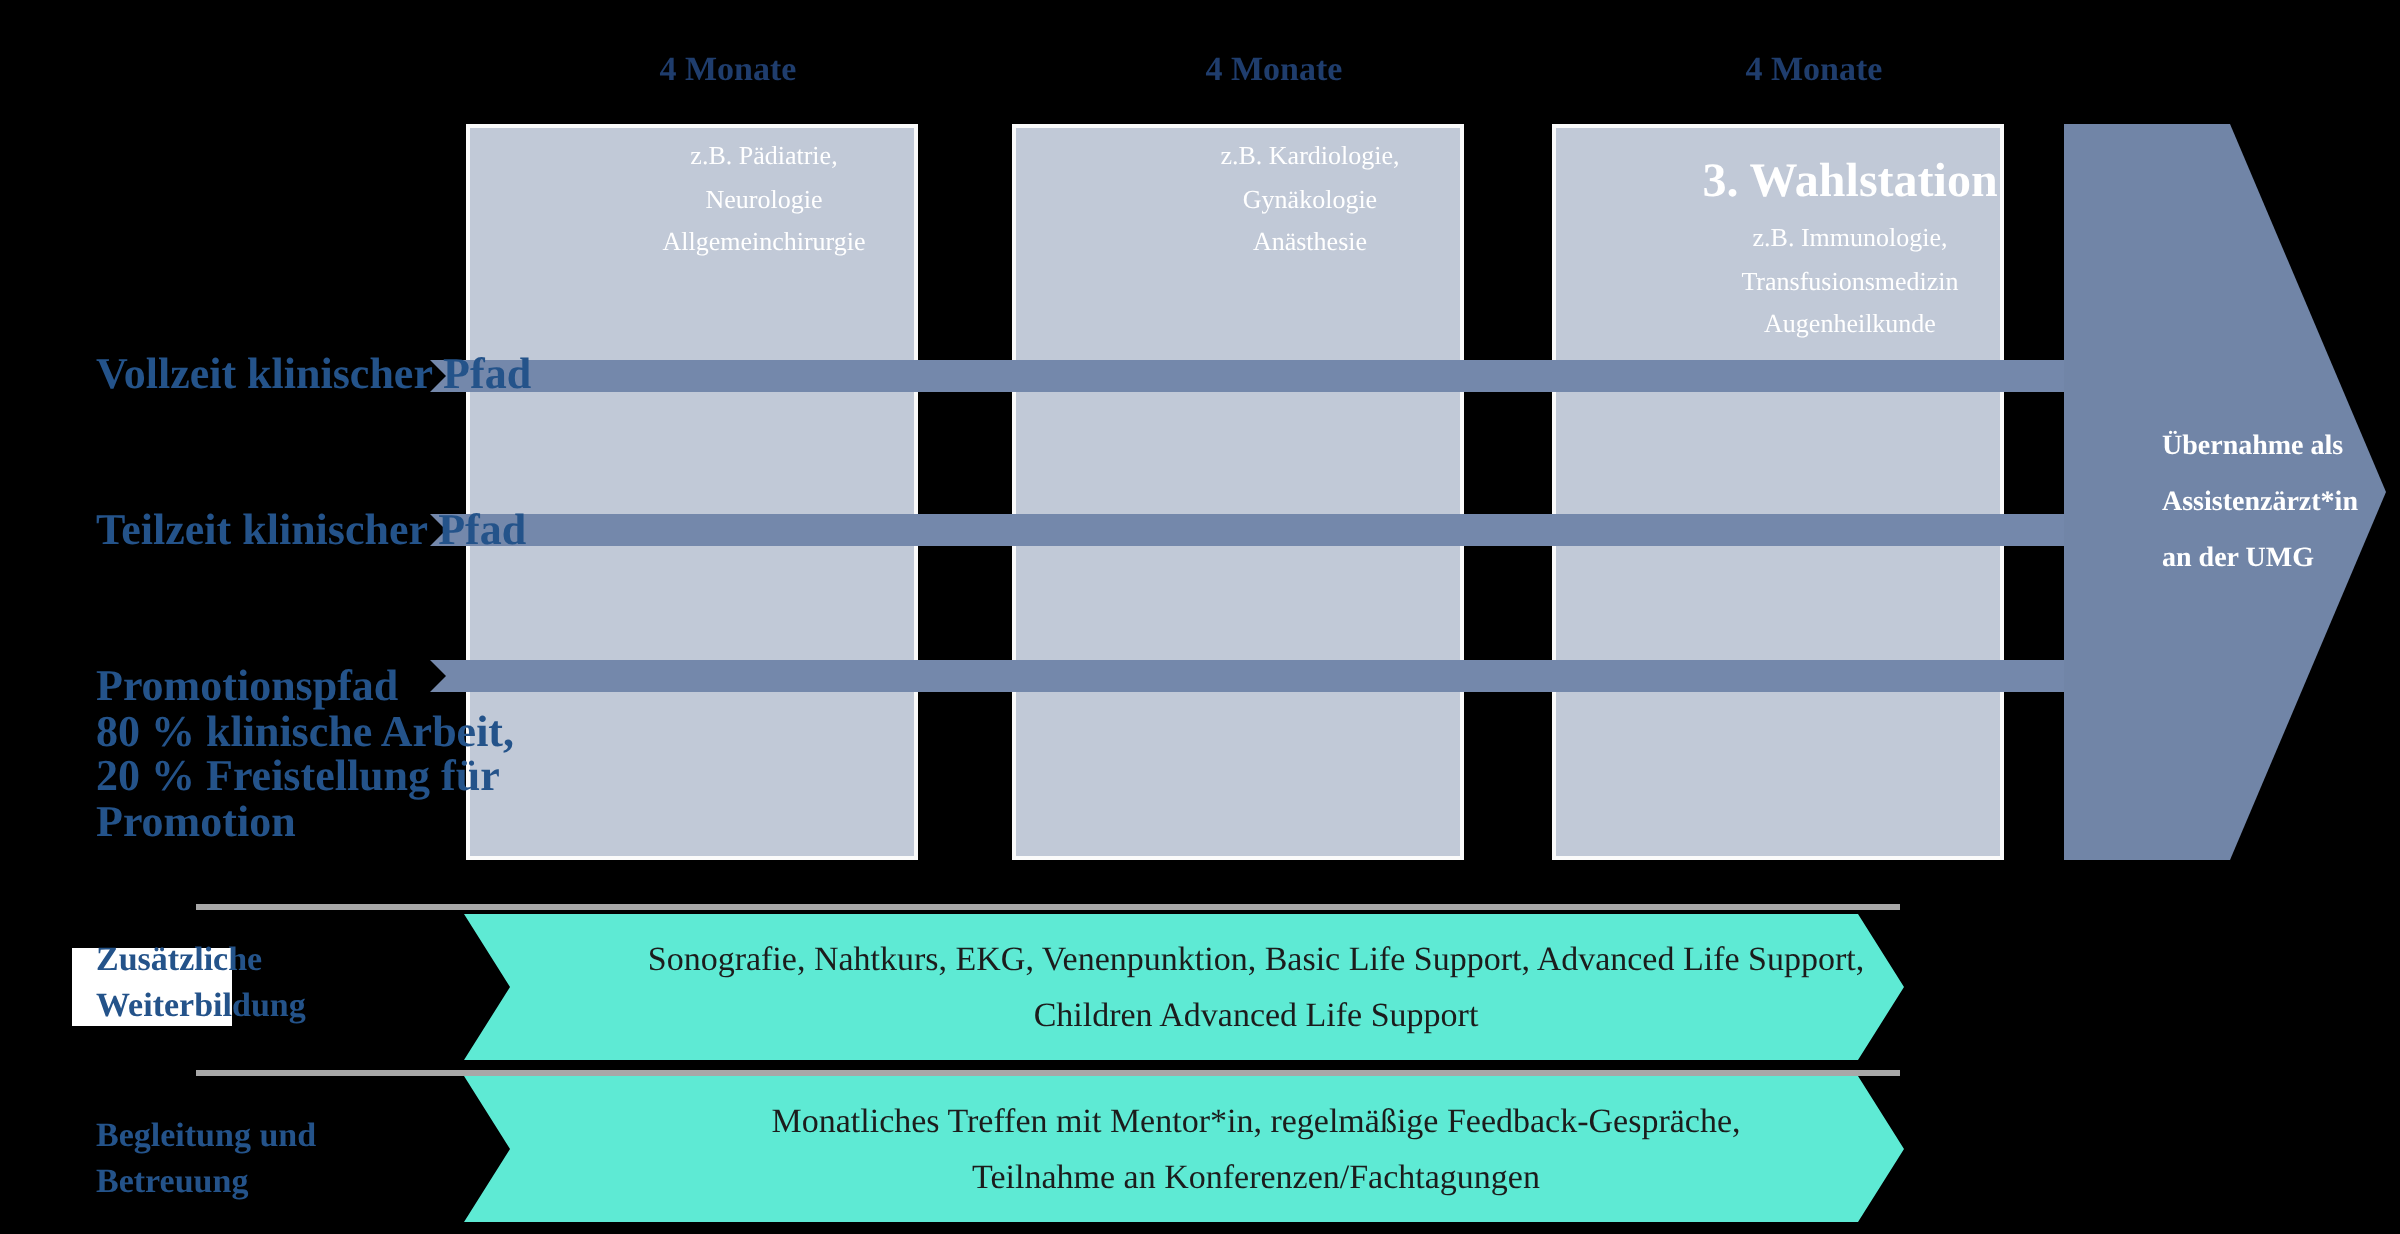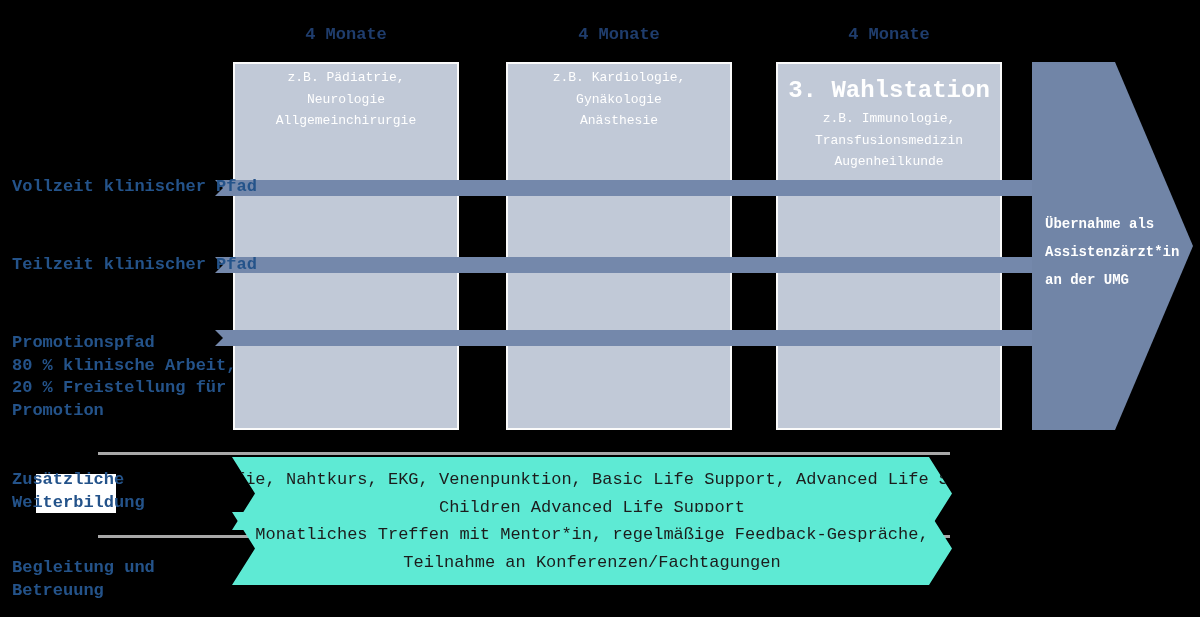--- a/index.html
+++ b/index.html
@@ -1,30 +1,30 @@
 <!DOCTYPE html>
 <html><head>
 <meta charset="utf-8">
 <style>
   html,body{margin:0;padding:0;background:#000;}
-  *{box-sizing:border-box;font-family:Liberation Mono, monospace;}
+  *{box-sizing:border-box;font-family:Liberation Serif, serif;padding-left:36px;}
   #stage{position:relative;width:1200px;height:617px;background:#000;overflow:hidden;}
 
   .duration{position:absolute;top:25px;height:20px;text-align:center;
     font-size:17px;font-weight:bold;color:#1f3d6d;white-space:pre;}
 
   .station{position:absolute;top:62px;width:226px;height:368px;
     background:#c1c9d7;border:2px solid #fafafa;text-align:center;color:#fff;}
   .station-title{margin-top:13px;font-size:24px;font-weight:bold;line-height:28px;}
   .station-examples{margin-top:3px;font-size:13px;line-height:21.5px;white-space:pre-line;}
 
   .path-bar{position:absolute;left:215px;width:822px;height:16px;background:#7488ab;
     clip-path:polygon(0 0,100% 0,100% 100%,0 100%,8px 50%);z-index:3;}
 
-  .path-label{position:absolute;left:12px;font-size:17px;font-weight:bold;
+  .path-label{position:absolute;left:12px;font-size:22px;font-weight:bold;
     color:#24538a;line-height:22.5px;white-space:pre;z-index:4;}
 
   #outcome-arrow{position:absolute;left:1032px;top:62px;width:161px;height:368px;
     background:#7185a7;clip-path:polygon(0 0,83px 0,100% 50%,83px 100%,0 100%);z-index:5;}
   #outcome-text{position:absolute;left:13px;top:148px;color:#fff;font-size:14px;
     font-weight:bold;line-height:28px;white-space:pre;}
 
   .divider{position:absolute;left:98px;width:852px;height:3px;background:#a8a8a8;}
 
   .extra-arrow{position:absolute;left:232px;width:720px;height:73px;background:#5eead4;
@@ -83,21 +83,21 @@
 
   <div class="divider" style="top:452px;"></div>
   <div class="divider" style="top:535px;"></div>
 
   <div id="highlight-artifact"></div>
 
   <div class="extra-arrow" style="top:457px;">
     <div class="extra-content">Sonografie, Nahtkurs, EKG, Venenpunktion, Basic Life Support, Advanced Life Support,
 Children Advanced Life Support</div>
   </div>
-  <div class="extra-arrow" style="top:512px;">
+  <div class="extra-arrow" style="top:538px;">
     <div class="extra-content">Monatliches Treffen mit Mentor*in, regelmäßige Feedback-Gespräche,
 Teilnahme an Konferenzen/Fachtagungen</div>
   </div>
 
   <div class="extra-label" style="top:556px;">Begleitung und
 Betreuung</div>
   <div class="extra-label" style="top:468px;">Zusätzliche
 Weiterbildung</div>
 
 </div>

